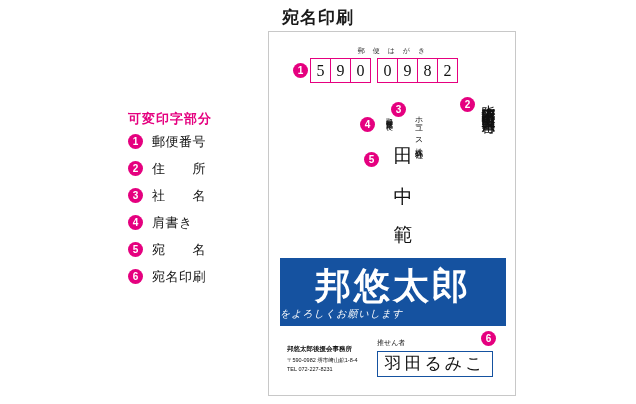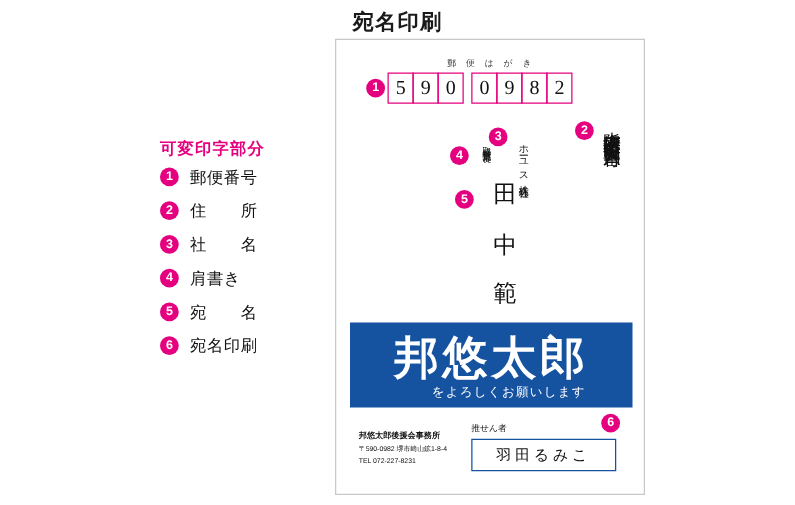--- a/index.html
+++ b/index.html
@@ -186,24 +186,24 @@
     font-family: "Liberation Serif", serif;
     font-weight: bold;
     font-size: 36px;
     color: #ffffff;
     letter-spacing: 3px;
   }
   .banner .sub {
     position: absolute;
     left: 0; bottom: 5px;
     width: 254px;
-    text-align: center;
     font-size: 10px;
     color: #ffffff;
     letter-spacing: 1px;
+    font-style: italic;
   }
 
   
   .footer-left {
     position: absolute;
     left: 18px;
     top: 312px;
     font-size: 5.5px;
     color: #111111;
     line-height: 1.6;
@@ -225,21 +225,21 @@
     color: #111111;
     margin-bottom: 3px;
   }
   .endorse-box {
     width: 116px;
     height: 26px;
     border: 1px solid #1552a0;
     box-sizing: border-box;
     text-align: center;
     font-family: Liberation Serif, serif;
-    font-size: 12px;
+    font-size: 17px;
     line-height: 24px;
     color: #111111;
     letter-spacing: 3px;
   }
   .badge-endorse {
     position: absolute;
     left: 212px;
     top: 299px;
   }
 

